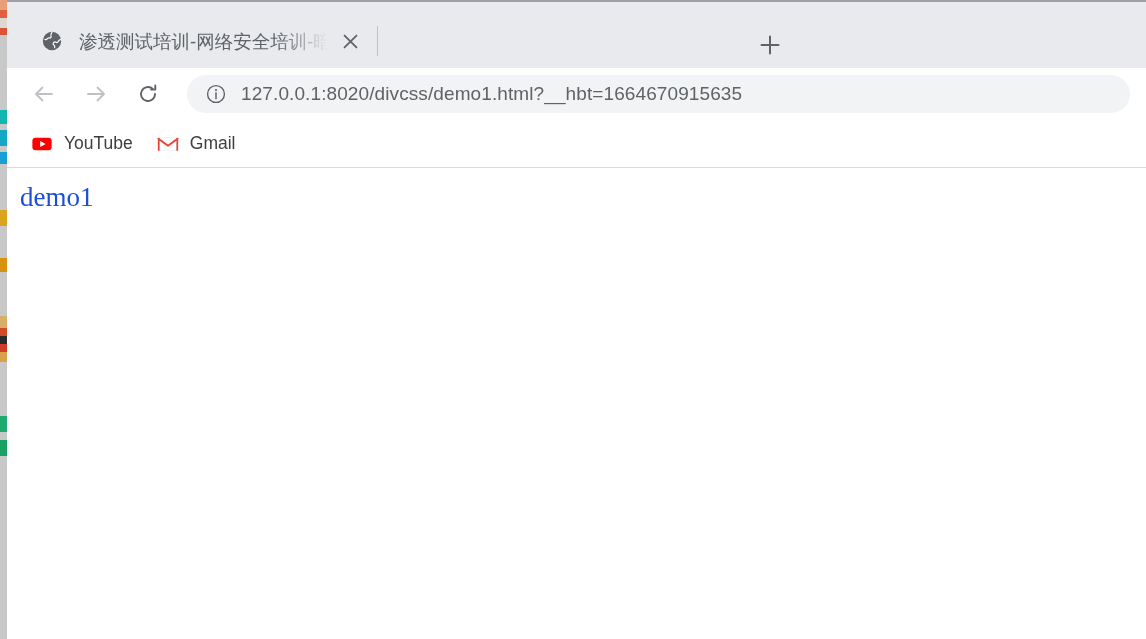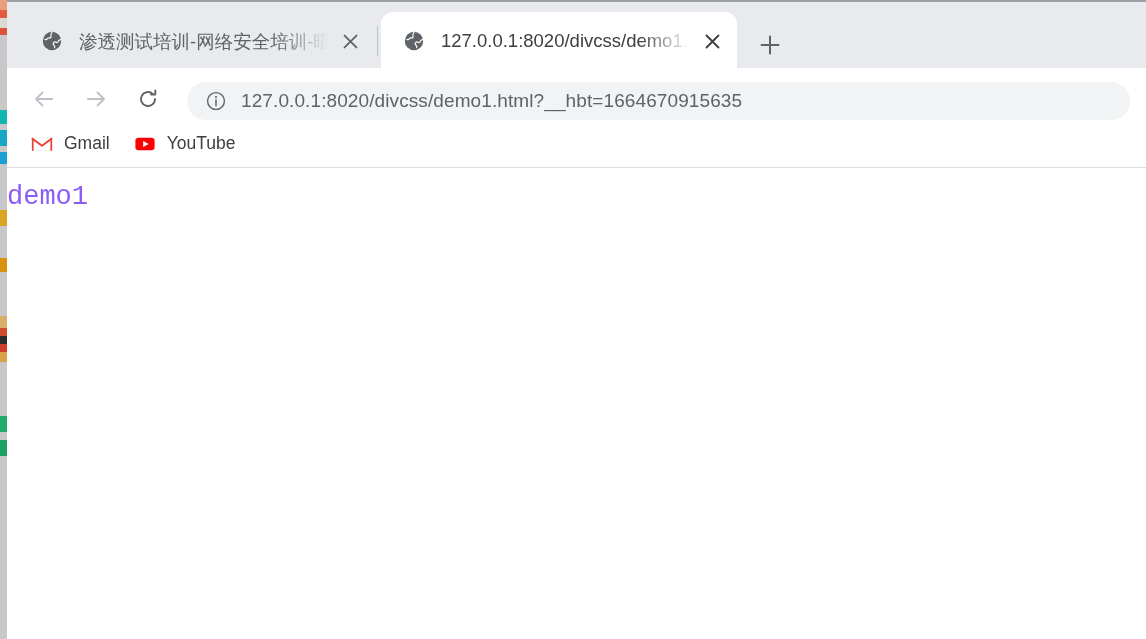--- a/index.html
+++ b/index.html
@@ -117,21 +117,21 @@
     justify-content: center;
     border-radius: 50%;
   }
 
   
   .toolbar {
     position: relative;
     height: 52px;
     background: #ffffff;
     display: flex;
-    align-items: flex-end;
+    align-items: center;
   }
   .nav-btn {
     width: 42px;
     height: 42px;
     margin-left: 10px;
     display: flex;
     align-items: center;
     justify-content: center;
     border-radius: 50%;
     flex: 0 0 auto;
@@ -198,25 +198,25 @@
 
   
   .viewport {
     position: relative;
     height: 470px;
     background: #ffffff;
     overflow: hidden;
   }
   .page-text {
     position: absolute;
-    left: 0;
+    left: 13px;
     top: 14px;
     font-size: 27px;
-    color: #8b5cf6;
-    font-family: Liberation Mono, monospace;
+    color: #1d4ed8;
+    font-family: Liberation Serif, serif;
     font-weight: 400;
   }
 
   
   .watermark {
     position: absolute;
     right: 14px;
     bottom: 8px;
     font-size: 17.5px;
     color: #d0d0d0;
@@ -270,32 +270,20 @@
       <span class="tab-title">渗透测试培训-网络安全培训-暗月</span>
       <div class="tab-close">
         <svg width="17" height="17" viewBox="0 0 16 16">
           <path d="M2.4 2.4 L13.6 13.6 M13.6 2.4 L2.4 13.6" stroke="#5f6368" stroke-width="1.7" stroke-linecap="round"></path>
         </svg>
       </div>
     </div>
 
     <div class="tab-sep"></div>
 
-    <div class="tab active">
-      <svg class="tab-favicon" viewBox="0 0 24 24">
-        <circle cx="12" cy="12" r="10" fill="#5f6368"></circle>
-        <path d="M12 2.5c-1.2 1.4-1.6 3.1-1.1 4.4.4 1.1-.3 1.9-1.4 1.7-1.3-.2-2.5.3-3.1 1.3-.5.8-1.4.9-2.1.3M21.4 10.5c-1.3.2-2.3 1-2.6 2-.3 1.1-1.4 1.5-2.3.9-1-.6-2.2-.4-2.9.5-.6.8-.4 1.9.4 2.5 1 .7 1.3 1.9.8 2.9" fill="none" stroke="#ffffff" stroke-width="1.3" stroke-linecap="round"></path>
-      </svg>
-      <span class="tab-title">127.0.0.1:8020/divcss/demo1.h</span>
-      <div class="tab-close">
-        <svg width="17" height="17" viewBox="0 0 16 16">
-          <path d="M2.4 2.4 L13.6 13.6 M13.6 2.4 L2.4 13.6" stroke="#3c4043" stroke-width="1.8" stroke-linecap="round"></path>
-        </svg>
-      </div>
-    </div>
 
     <div class="newtab">
       <svg width="22" height="22" viewBox="0 0 22 22">
         <path d="M11 2.5 L11 19.5 M2.5 11 L19.5 11" stroke="#5f6368" stroke-width="2" stroke-linecap="round"></path>
       </svg>
     </div>
   </div>
 
   <div class="toolbar">
 
@@ -325,34 +313,34 @@
         <path d="M12 10.6 V17.2" stroke="#5f6368" stroke-width="1.6" stroke-linecap="round"></path>
       </svg>
       <span class="omni-url">127.0.0.1:8020/divcss/demo1.html?__hbt=1664670915635</span>
     </div>
   </div>
 
   <div class="bookmarks">
 
     <div class="bm">
       <svg class="bm-icon" viewBox="0 0 24 24">
+        <rect x="1.5" y="5.2" width="21" height="13.6" rx="3.6" fill="#ff0000"></rect>
+        <path d="M10 8.8 L16 12 L10 15.2 Z" fill="#ffffff"></path>
+      </svg>
+      <span class="bm-label">YouTube</span>
+    </div>
+
+    <div class="bm">
+      <svg class="bm-icon" viewBox="0 0 24 24">
         <rect x="1.6" y="5" width="20.8" height="14" rx="1.6" fill="#ffffff" stroke="#e8eaed" stroke-width="0.7"></rect>
         <path d="M1.6 6.2 L12 14 L22.4 6.2" fill="none" stroke="#ea4335" stroke-width="2.1" stroke-linejoin="round" stroke-linecap="round"></path>
         <path d="M1.9 18.6 V6.4 M22.1 18.6 V6.4" stroke="#ea4335" stroke-width="1.9" stroke-linecap="round"></path>
       </svg>
       <span class="bm-label">Gmail</span>
     </div>
 
-    <div class="bm">
-      <svg class="bm-icon" viewBox="0 0 24 24">
-        <rect x="1.5" y="5.2" width="21" height="13.6" rx="3.6" fill="#ff0000"></rect>
-        <path d="M10 8.8 L16 12 L10 15.2 Z" fill="#ffffff"></path>
-      </svg>
-      <span class="bm-label">YouTube</span>
-    </div>
-
   </div>
 
   <div class="viewport">
     <div class="page-text">demo1</div>
   </div>
 
 </div>
 
 </body></html>

